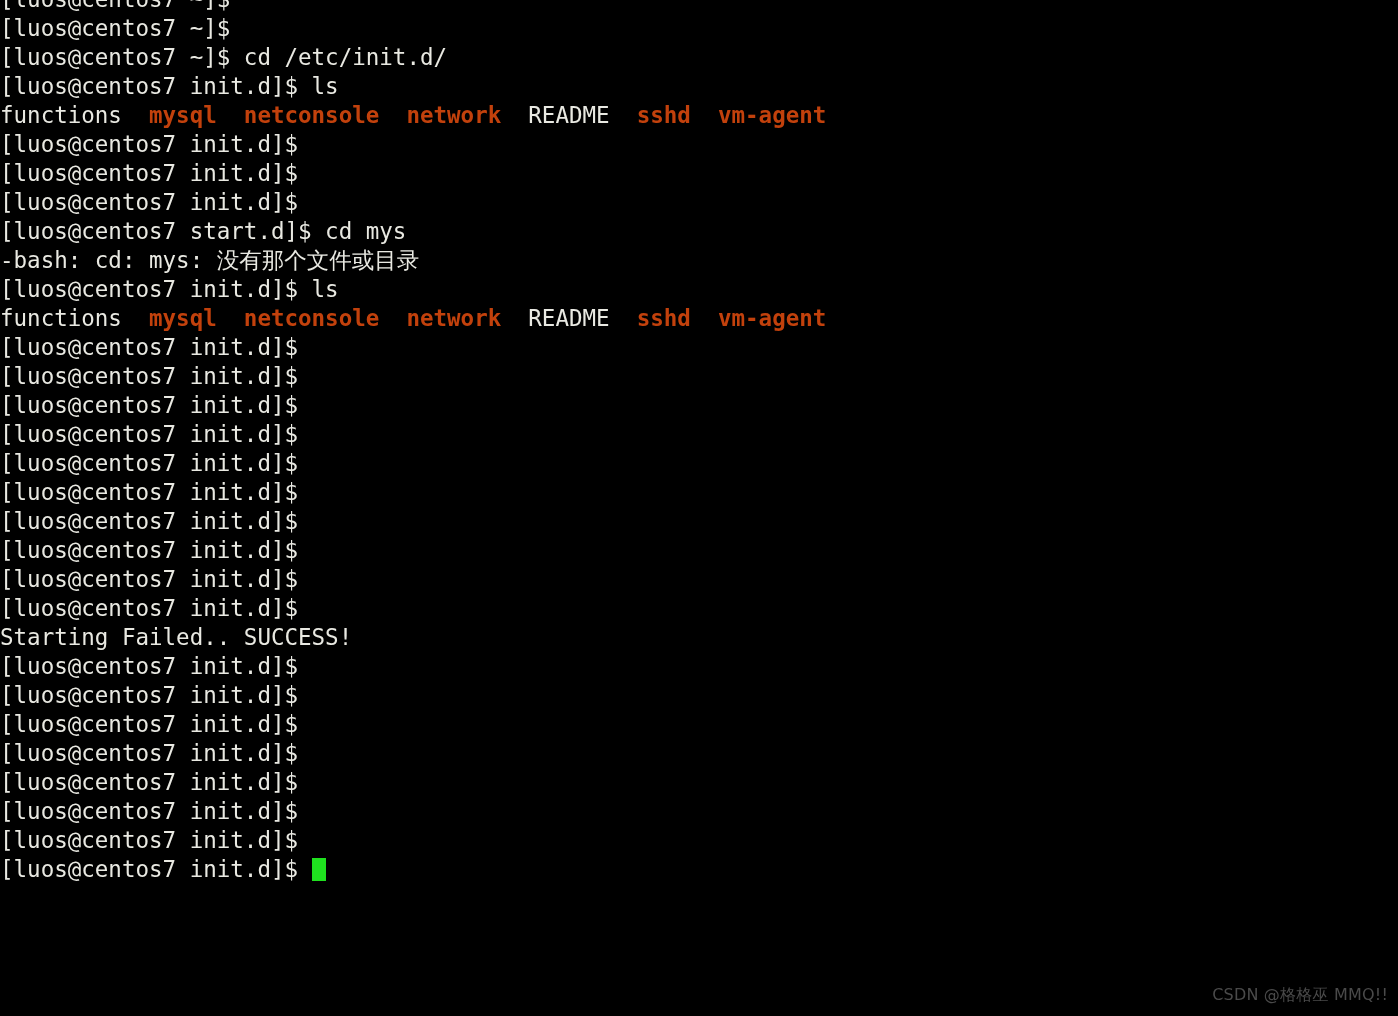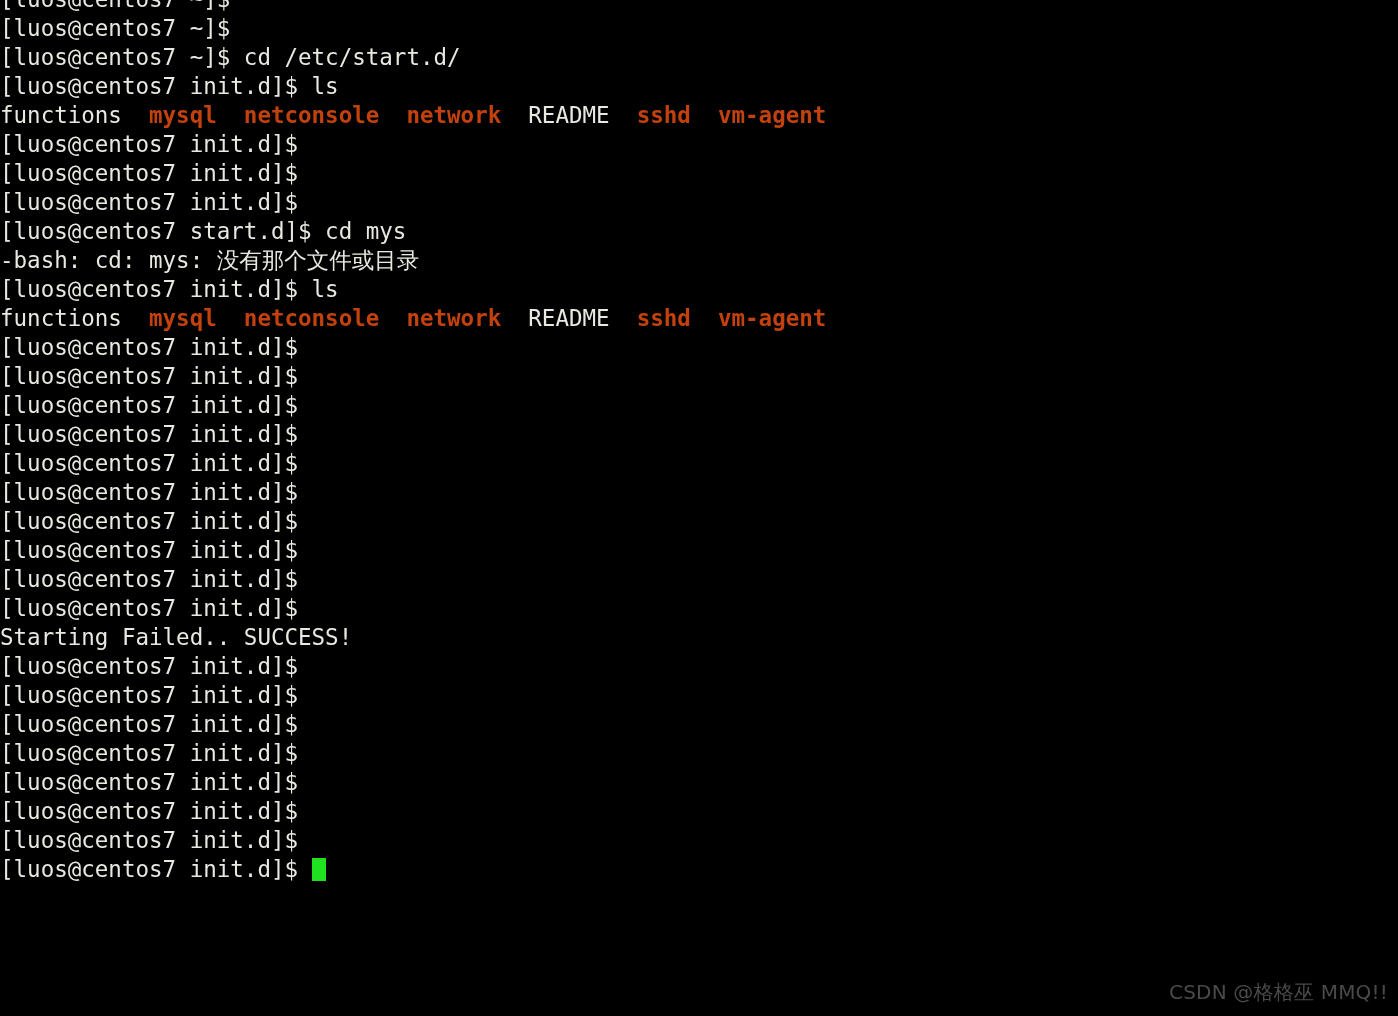--- a/index.html
+++ b/index.html
@@ -57,34 +57,34 @@
     height: 23px;
     background: #1fe11f;
     vertical-align: -4px;
   }
 
   #watermark {
     position: absolute;
     right: 10px;
     bottom: 10px;
     font-family: "DejaVu Sans", "Liberation Sans", sans-serif;
-    font-size: 20px;
+    font-size: 16px;
     color: #4a4a4a;
     white-space: pre;
     letter-spacing: 0.2px;
   }
 </style>
 </head>
 <body>
 
 <div id="terminal">
   <div id="screen">
       <div class="line"><span class="tok c-default">[luos@centos7 ~]$</span></div>
       <div class="line"><span class="tok c-default">[luos@centos7 ~]$</span></div>
-      <div class="line"><span class="tok c-default">[luos@centos7 ~]$ cd /etc/start.d/</span></div>
+      <div class="line"><span class="tok c-default">[luos@centos7 ~]$ cd /etc/init.d/</span></div>
       <div class="line"><span class="tok c-default">[luos@centos7 init.d]$ ls</span></div>
       <div class="line"><span class="tok c-default">functions</span><span class="tok c-default">  </span><span class="tok c-green">mysql</span><span class="tok c-default">  </span><span class="tok c-green">netconsole</span><span class="tok c-default">  </span><span class="tok c-green">network</span><span class="tok c-default">  </span><span class="tok c-default">README</span><span class="tok c-default">  </span><span class="tok c-green">sshd</span><span class="tok c-default">  </span><span class="tok c-green">vm-agent</span></div>
       <div class="line"><span class="tok c-default">[luos@centos7 init.d]$</span></div>
       <div class="line"><span class="tok c-default">[luos@centos7 init.d]$</span></div>
       <div class="line"><span class="tok c-default">[luos@centos7 init.d]$</span></div>
       <div class="line"><span class="tok c-default">[luos@centos7 start.d]$ cd mys</span></div>
       <div class="line"><span class="tok c-default">-bash: cd: mys: 没有那个文件或目录</span></div>
       <div class="line"><span class="tok c-default">[luos@centos7 init.d]$ ls</span></div>
       <div class="line"><span class="tok c-default">functions</span><span class="tok c-default">  </span><span class="tok c-green">mysql</span><span class="tok c-default">  </span><span class="tok c-green">netconsole</span><span class="tok c-default">  </span><span class="tok c-green">network</span><span class="tok c-default">  </span><span class="tok c-default">README</span><span class="tok c-default">  </span><span class="tok c-green">sshd</span><span class="tok c-default">  </span><span class="tok c-green">vm-agent</span></div>
       <div class="line"><span class="tok c-default">[luos@centos7 init.d]$</span></div>

